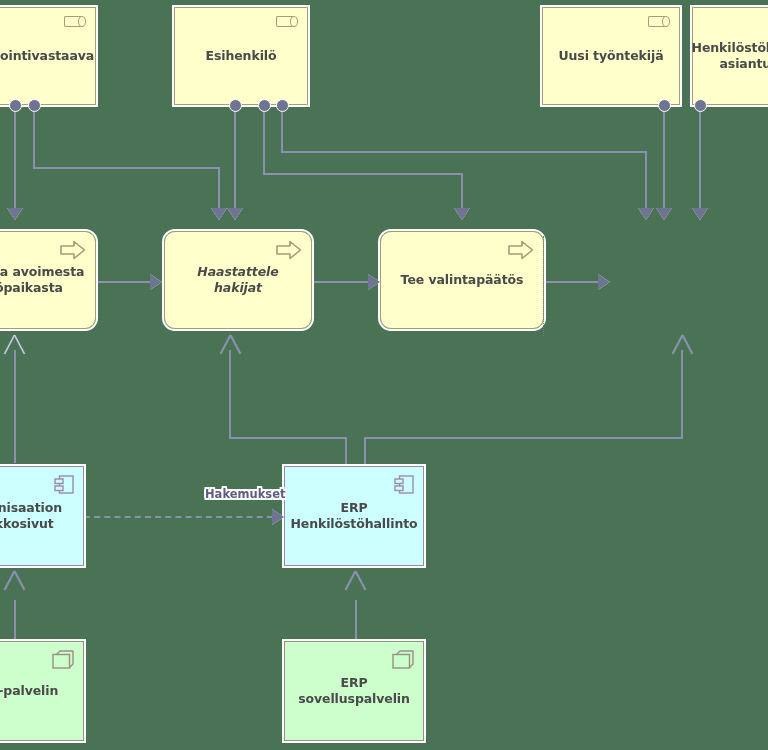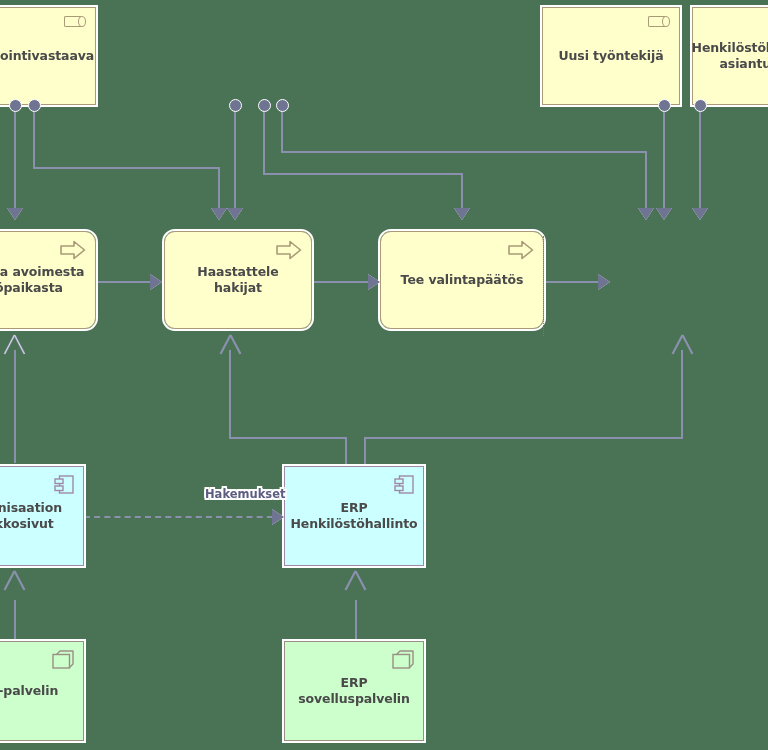--- a/index.html
+++ b/index.html
@@ -262,20 +262,27 @@
   <div class="flow-label" style="left:205px; top:487px;">Hakemukset</div>
 
   <div class="node biz-role" style="left:-48px; top:7px; width:144px; height:98px;">
     <span class="icon icon-role">
       <span class="cyl-body"></span>
         <span class="cyl-cap"></span>
     </span>
     <span class="label">Rekrytointivastaava</span>
   </div>
 
+  <div class="node biz-role" style="left:174px; top:7px; width:134px; height:98px;">
+    <span class="icon icon-role">
+      <span class="cyl-body"></span>
+        <span class="cyl-cap"></span>
+    </span>
+    <span class="label">Esihenkilö</span>
+  </div>
 
   <div class="node biz-role" style="left:542px; top:7px; width:138px; height:98px;">
     <span class="icon icon-role">
       <span class="cyl-body"></span>
         <span class="cyl-cap"></span>
     </span>
     <span class="label">Uusi työntekijä</span>
   </div>
 
   <div class="node biz-role" style="left:692px; top:7px; width:138px; height:98px;">
@@ -287,21 +294,21 @@
   <div class="node biz-proc" style="left:-52px; top:231px; width:148px; height:98px;">
     <span class="icon icon-proc">
       <svg width="26" height="20" viewBox="0 0 26 20">
         <path d="M1 6 H14 V1.5 L24.5 10 L14 18.5 V14 H1 Z" fill="none" stroke="#a99a78" stroke-width="1.6" stroke-linejoin="round"></path>
       </svg>
     </span>
     <span class="label">Ilmoita avoimesta
 työpaikasta</span>
   </div>
 
-  <div class="node biz-proc" style="left:164px; top:231px; width:148px; height:98px;">
+  <div class="node biz-proc" style="left:164px; top:231px; width:148px; height:98px;font-style:italic;">
     <span class="icon icon-proc">
       <svg width="26" height="20" viewBox="0 0 26 20">
         <path d="M1 6 H14 V1.5 L24.5 10 L14 18.5 V14 H1 Z" fill="none" stroke="#a99a78" stroke-width="1.6" stroke-linejoin="round"></path>
       </svg>
     </span>
     <span class="label">Haastattele hakijat</span>
   </div>
 
   <div class="node biz-proc" style="left:380px; top:231px; width:164px; height:98px;">
     <span class="icon icon-proc">

